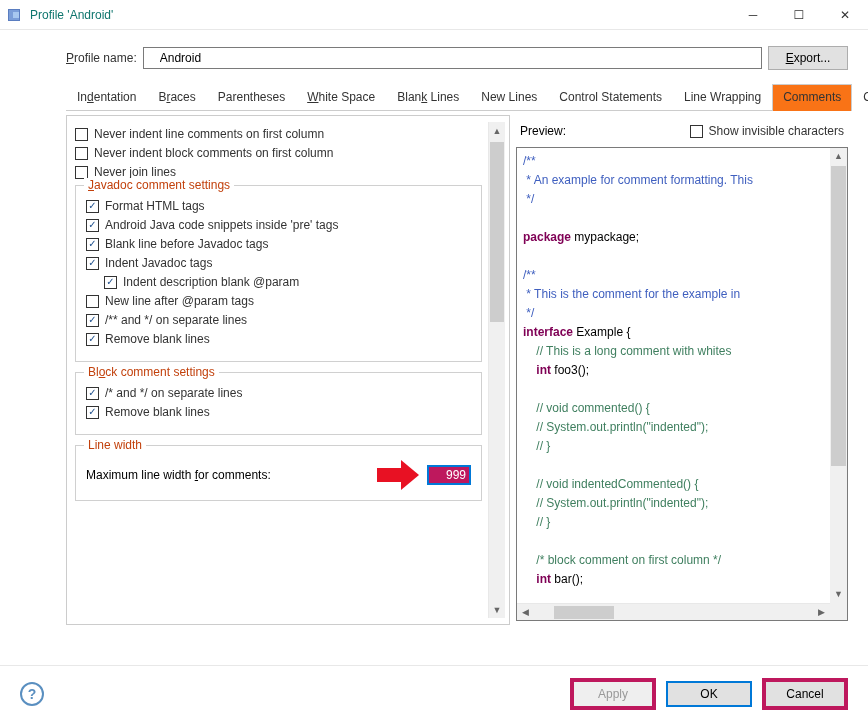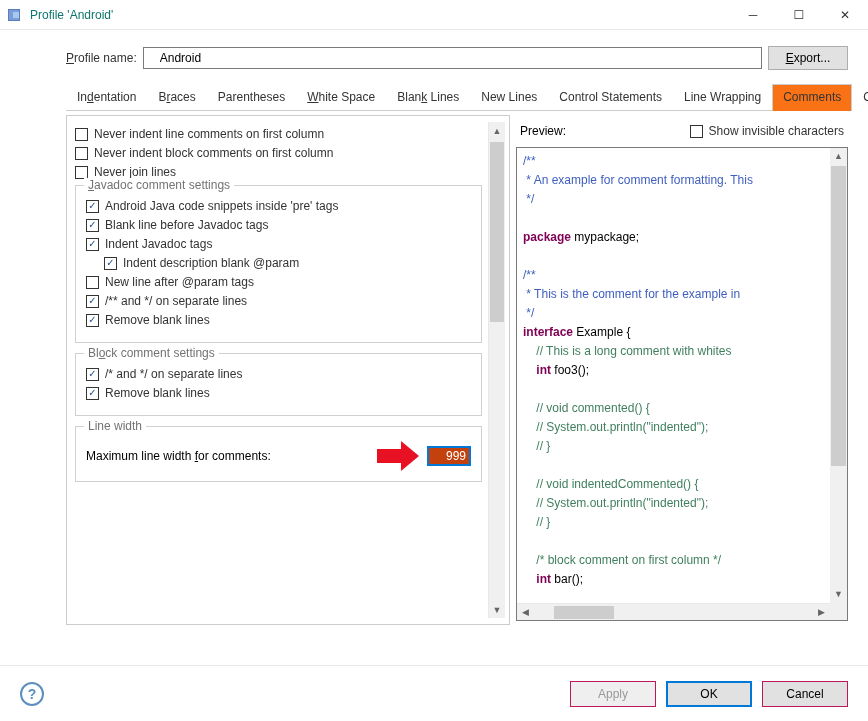--- a/index.html
+++ b/index.html
@@ -22,27 +22,27 @@
 .tab.active { border-color: #ccc; background: #f97316; padding-bottom: 7px; }
 .underline { text-decoration: underline; }
 .main-area { display: flex; gap: 6px; height: 510px; }
 .left-pane { width: 444px; border: 1px solid #ccc; padding: 6px 4px; display: flex; gap: 2px; }
 .left-scroll { flex: 1; overflow: hidden; }
 .scrollbar-v { width: 17px; background: #f0f0f0; border-left: 1px solid #e8e8e8; position: relative; }
 .scrollbar-v .thumb { position: absolute; top: 20px; left: 1px; right: 1px; height: 180px; background: #cdcdcd; }
 .scrollbar-v .arrow-up, .scrollbar-v .arrow-down { height: 17px; display:flex;align-items:center;justify-content:center;color:#666;font-size:9px; }
 .scrollbar-v .arrow-down { position:absolute;bottom:0;left:0;right:0; }
 .group { border: 1px solid #d0d0d0; margin: 4px 4px 10px 4px; padding: 8px 10px 10px 10px; position: relative; }
-.group-legend { position: absolute; top: -8px; left: 8px; background: #fff; padding: 0 4px; color: #737373; }
+.group-legend { position: absolute; top: -8px; left: 8px; background: #fff; padding: 0 4px; color: #c2410c; }
 .chk-row { display: flex; align-items: center; gap: 6px; margin: 5px 0; color: #333; }
 .chk-row.indent { margin-left: 18px; }
 .checkbox { width: 13px; height: 13px; border: 1px solid #333; display: inline-flex; align-items: center; justify-content: center; font-size: 10px; color: #1e4f8c; background: #fff; flex-shrink: 0; }
 .checkbox.checked::after { content: "✓"; line-height: 1; }
 .line-width-row { display: flex; align-items: center; justify-content: space-between; margin-top: 6px; }
-.num-input { width: 44px; border: 2px solid #0078d7; text-align: right; padding: 1px 3px; background: #c2410c; color: #fff; }
+.num-input { width: 44px; border: 2px solid #0078d7; text-align: right; padding: 1px 3px; background: #be185d; color: #fff; }
 .arrow-annotation { width: 44px; height: 30px; position: relative; }
 .arrow-body { position:absolute; left:0; top:8px; width:24px; height:14px; background:#e81123; }
 .arrow-head { position:absolute; left:24px; top:0; width:0; height:0; border-top:15px solid transparent; border-bottom:15px solid transparent; border-left:18px solid #e81123; }
 .right-pane { flex: 1; display: flex; flex-direction: column; padding: 4px 0; }
 .preview-header { display: flex; justify-content: space-between; align-items: center; padding: 0 4px 4px 4px; }
 .preview-box { flex: 1; border: 1px solid #7a7a7a; background: #fff; padding: 4px 0 0 6px; overflow: hidden; position: relative; font-family: Consolas, "Courier New", monospace; font-size: 13px; line-height: 19px; }
 .code-line { white-space: pre; }
 .c-comment { color: #3f7f5f; }
 .c-keyword { color: #7f0055; font-weight: bold; }
 .c-docstar { color: #3f5fbf; }
@@ -50,21 +50,21 @@
 .scrollbar-h .thumb { height:13px; width:60px; background:#cdcdcd; margin-left:20px; }
 .scrollbar-h .arrl,.scrollbar-h .arrr{width:17px;text-align:center;color:#666;font-size:9px;}
 .scrollbar-h .arrr{margin-left:auto;}
 .right-scrollv { position:absolute; top:0; right:0; bottom:0; width:17px; background:#f0f0f0; }
 .right-scrollv .thumb{position:absolute;top:18px;left:1px;right:1px;height:300px;background:#cdcdcd;}
 .right-scrollv .au,.right-scrollv .ad{height:17px;display:flex;align-items:center;justify-content:center;color:#666;font-size:9px;}
 .right-scrollv .ad{position:absolute;bottom:17px;left:0;right:0;}
 .footer { position: absolute; bottom: 0; left: 0; right: 0; height: 56px; display: flex; align-items: center; padding: 0 20px; border-top: 1px solid #e8e8e8; background: #fff; }
 .help-btn { width: 24px; height: 24px; border: 2px solid #5a8fc0; border-radius: 50%; color: #5a8fc0; display:flex;align-items:center;justify-content:center;font-size:14px;font-weight:bold; }
 .footer-spacer { flex: 1; }
-.footer-btn { width: 86px; padding: 5px 12px; margin-left: 10px; border: 1px solid #be185d; background: #e1e1e1; text-align: center; }
+.footer-btn { width: 86px; padding: 5px 12px; margin-left: 10px; border: 4px solid #be185d; background: #e1e1e1; text-align: center; }
 .footer-btn.disabled { color: #999; background: #efefef; }
 .footer-btn.primary { border: 2px solid #0078d7; padding: 4px 0; }
 </style>
 </head>
 <body>
 
 <div class="titlebar">
   <span class="titlebar-icon"></span>
   <span class="title-text">Profile 'Android'</span>
   <div class="win-controls">
@@ -109,20 +109,24 @@
           <div class="chk-row">
               <span class="checkbox"></span>
               <span>Never join lines</span>
             </div>
         </div>
 
         <div class="group">
           <div class="group-legend"><span class="underline">J</span>avadoc comment settings</div>
           <div class="chk-row">
               <span class="checkbox checked"></span>
+              <span>Format HTML tags</span>
+            </div>
+          <div class="chk-row">
+              <span class="checkbox checked"></span>
               <span>Android Java code snippets inside 'pre' tags</span>
             </div>
           <div class="chk-row">
               <span class="checkbox checked"></span>
               <span>Blank line before Javadoc tags</span>
             </div>
           <div class="chk-row">
               <span class="checkbox checked"></span>
               <span>Indent Javadoc tags</span>
             </div>

